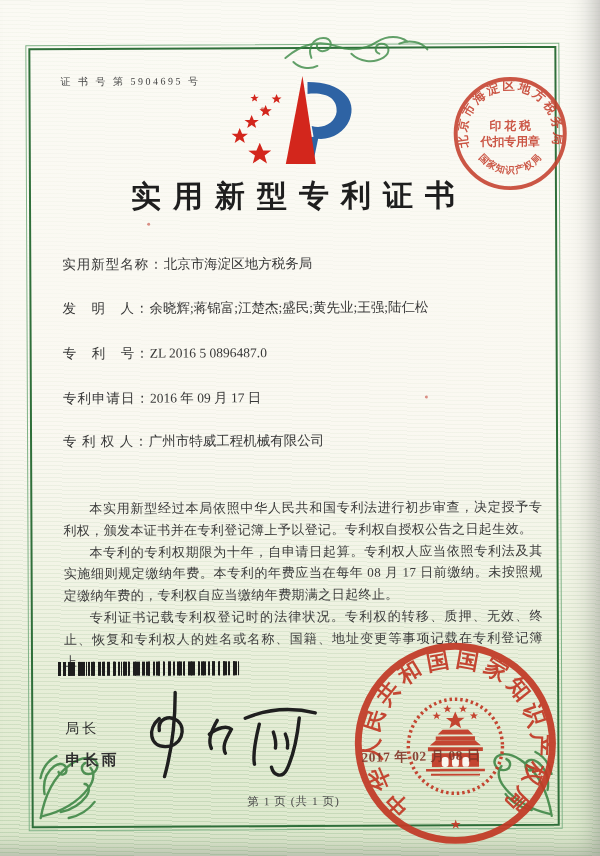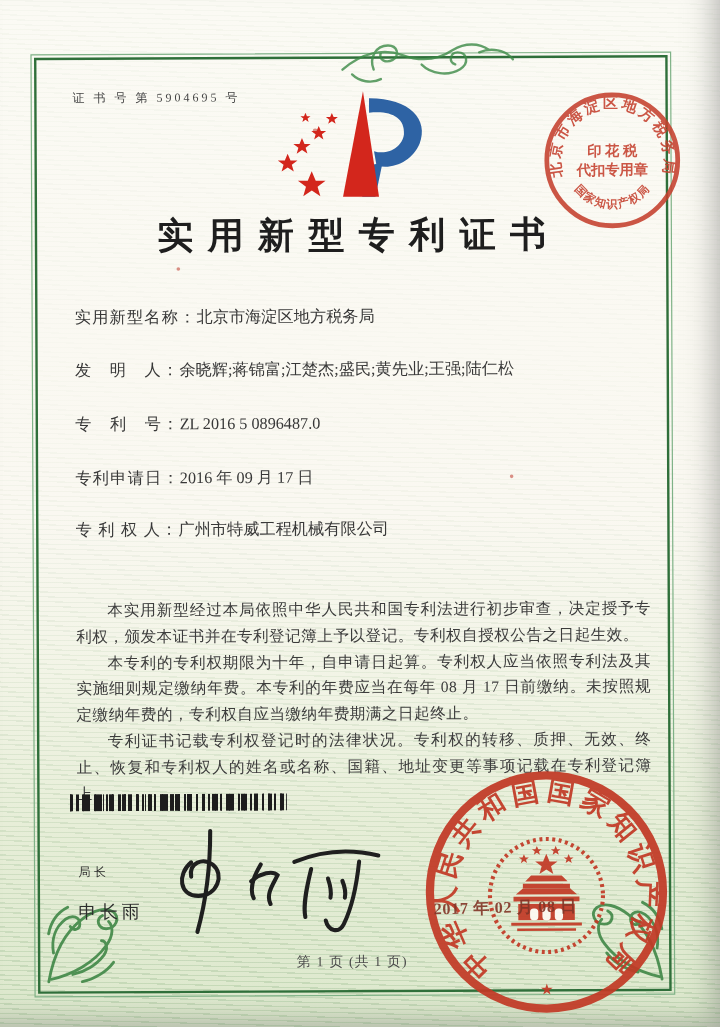--- a/index.html
+++ b/index.html
@@ -42,22 +42,22 @@
     font-size:13px;line-height:21.8px;color:#3c3c3c;text-align:justify;letter-spacing:.4px;
   }
   .paras p{margin:0;text-indent:2em;}
   .barcode{
     position:absolute;left:57px;top:661px;width:181px;height:14px;
     background:
       repeating-linear-gradient(90deg,#1d1d1d 0 2px,transparent 2px 5px),
       repeating-linear-gradient(90deg,#1d1d1d 0 1px,transparent 1px 7px),
       repeating-linear-gradient(90deg,#1d1d1d 0 3px,transparent 3px 11px);
   }
-  .director-title{left:64px;top:719px;font-size:10px;letter-spacing:3px;color:#2e2e2e;}
-  .director-name{left:64px;top:750px;font-size:15px;letter-spacing:3px;color:#2e2e2e;}
+  .director-title{left:64px;top:719px;font-size:14px;letter-spacing:3px;color:#2e2e2e;}
+  .director-name{left:64px;top:750px;font-size:15px;letter-spacing:3px;color:#2e2e2e;font-weight:bold;}
   .signature{position:absolute;left:128px;top:682px;width:205px;height:102px;}
   .seal-main{position:absolute;left:351px;top:641px;width:206px;height:206px;opacity:.93;}
   .seal-date{
     position:absolute;left:360px;top:748px;width:140px;
     font-size:13.5px;font-weight:700;color:#823527;letter-spacing:.5px;
     transform:rotate(-1deg);opacity:.9;
   }
   .seal-tax{position:absolute;left:452px;top:75px;width:119px;height:119px;opacity:.88;}
   .footer{
     left:30px;top:794px;width:524px;text-align:center;

